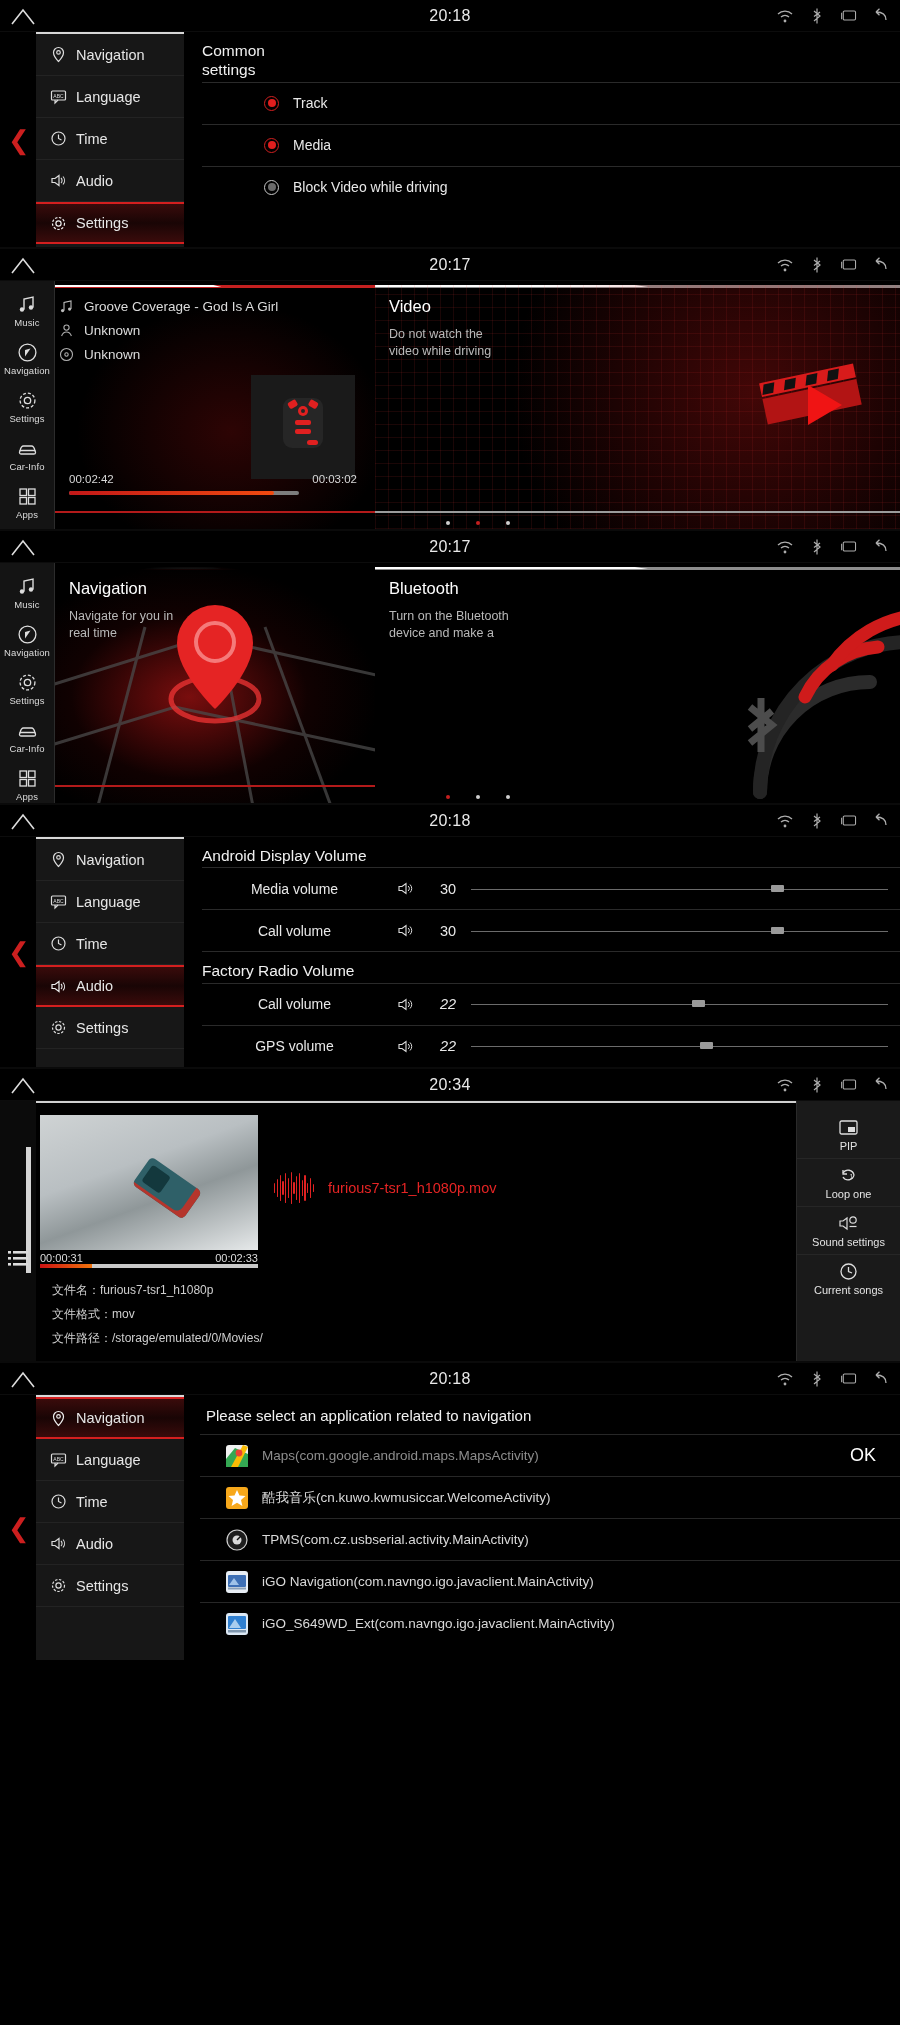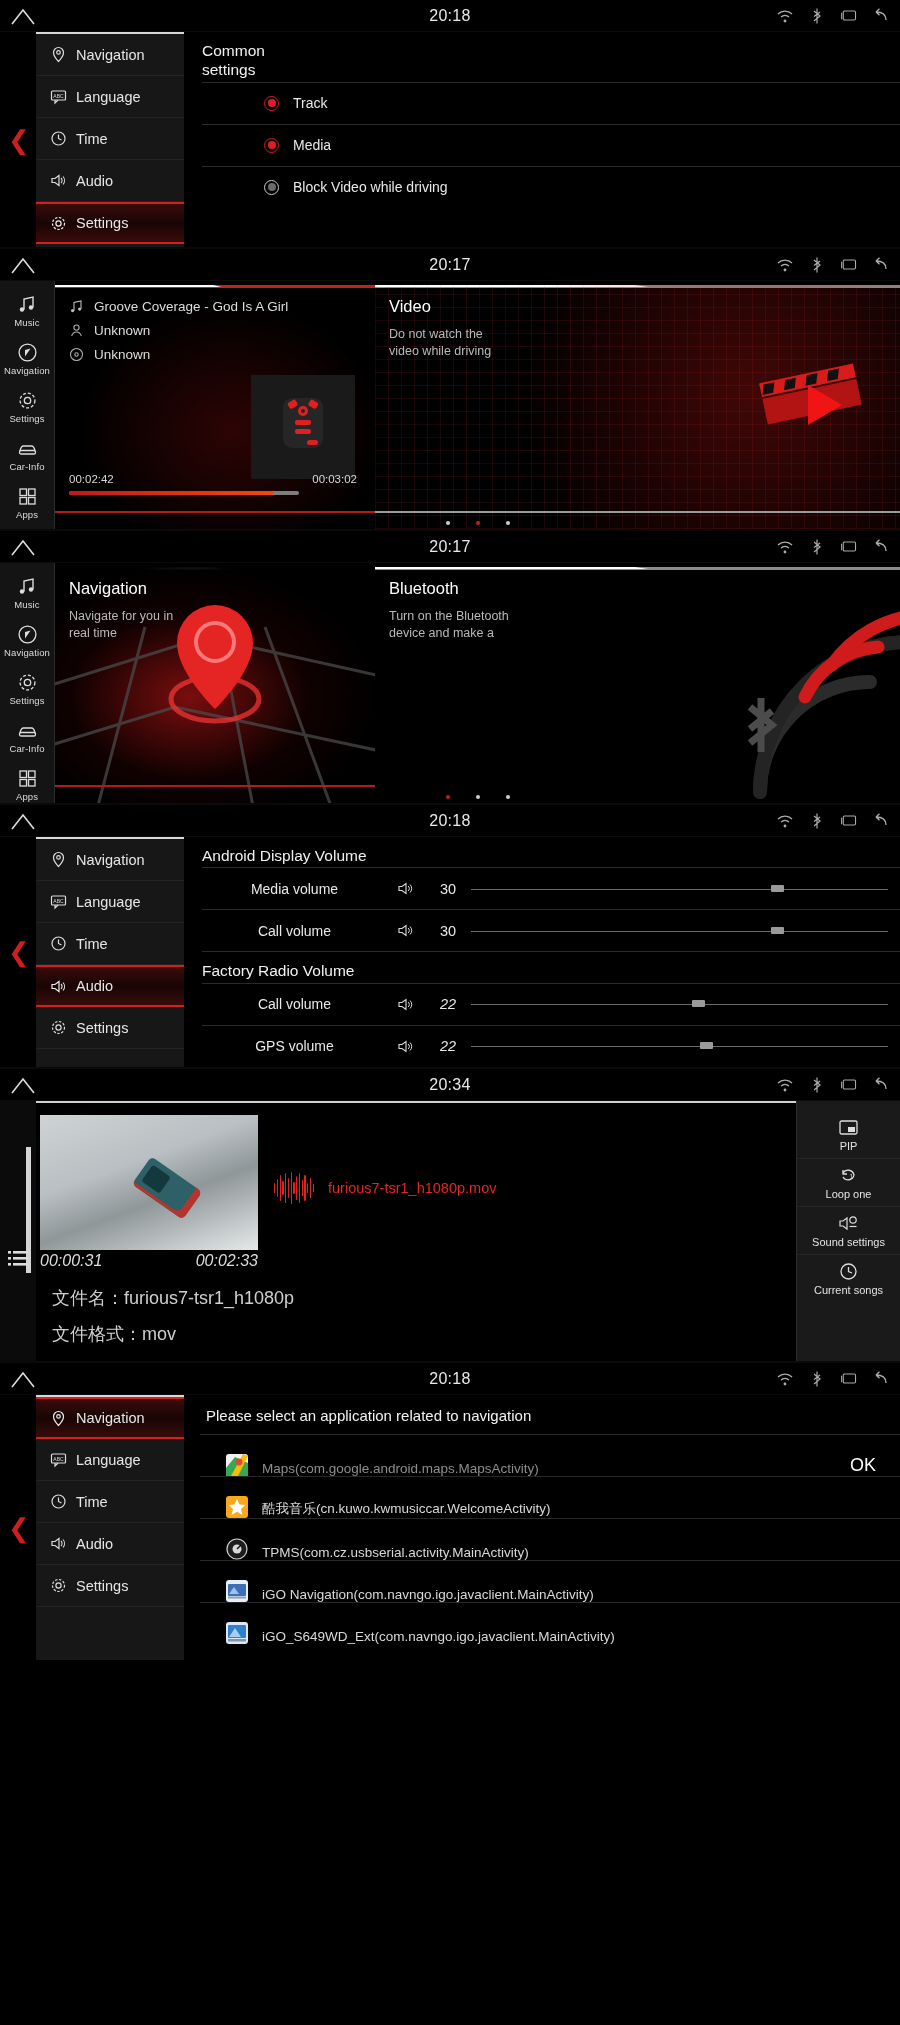--- a/index.html
+++ b/index.html
@@ -105,21 +105,21 @@
   .card-tab::before {
     content:''; position:absolute; left:0; top:-3px; width:52%; height:5px;
     background:#fff; clip-path:polygon(0 0,88% 0,100% 100%,0 100%);
   }
   .card-title { font-size:16.5px; color:#fff; padding:12px 0 0 14px; position:relative; z-index:3;}
   .card-sub {
     font-size:12.5px; color:#b9b9b9; padding:10px 14px 0 14px;
     line-height:1.35; position:relative; z-index:3; max-width:160px;
   }
   .meta-line {
-    display:flex; align-items:center; gap:10px; padding-left:14px; margin-top:4px;
+    display:flex; align-items:center; gap:10px; padding-left:4px; margin-top:4px;
     font-size:13.5px; color:#dcdcdc; position:relative; z-index:3;
   }
   .meta-line svg { width:15px; height:15px; opacity:.85; }
   .music-times {
     position:absolute; left:14px; right:18px; bottom:44px;
     display:flex; justify-content:space-between; font-size:11.5px; color:#d8d8d8; z-index:3;
   }
   .music-bar {
     position:absolute; left:14px; bottom:34px; width:230px; height:4px;
     background:#7d7d7d; border-radius:2px; z-index:3;
@@ -168,40 +168,40 @@
   .vcar { position:absolute; left:96px; top:56px; width:62px; height:34px;
           background:#2f6068; border-radius:5px; transform:rotate(35deg);
           box-shadow: -9px -5px 0 -2px #b5352c inset; }
   .vcar::after{content:''; position:absolute; left:6px; top:6px; width:22px; height:20px;
           background:#13383d; border-radius:3px;}
   .vfile { flex:1; padding:22px 0 0 16px; display:flex; align-items:center; gap:14px; }
   .wave { width:40px; height:34px; display:flex; align-items:center; gap:1.5px; }
   .wave i { display:block; width:2px; background:#e02222; border-radius:1px; }
   .vfilename { font-size:14.5px; color:#e52424; }
   .vtimes { display:flex; justify-content:space-between; width:218px; margin-left:4px;
-            font-size:16px; color:#ddd; padding-top:2px;font-style:italic; }
+            font-size:11px; color:#ddd; padding-top:2px; }
   .vbar { width:218px; height:4px; margin-left:4px; background:#c9c9c9; }
   .vbar > i { display:block; height:100%; background:linear-gradient(90deg,#cc1212,#f2730c); }
-  .vinfo { padding:10px 0 0 16px; font-size:18px; color:#cfcfcf; line-height:2.0; }
+  .vinfo { padding:10px 0 0 16px; font-size:12px; color:#cfcfcf; line-height:2.0; }
   .vside {
     width:104px; flex:0 0 104px; background:#1a1a1a; border-left:1px solid #2a2a2a;
     padding-top:10px;
   }
   .vside-item {
     height:48px; display:flex; flex-direction:column; align-items:center;
     justify-content:center; gap:3px; color:#e3e3e3; font-size:11px;
     border-bottom:1px solid #262626;
   }
   .vside-item svg { width:19px; height:19px; }
 
   
   .chooser { flex:1; background:#000; padding-left:16px; }
   .chooser-title { font-size:15px; color:#f2f2f2; padding:12px 0 10px 6px; }
   .app-row {
-    height:42px; display:flex; align-items:flex-end; gap:14px;
+    height:42px; display:flex; align-items:center; gap:14px;
     border-top:1px solid #272727; font-size:13.5px; color:#d9d9d9;
     padding-left:26px; position:relative;
   }
   .app-row.muted { color:#8d8d8d; }
   .app-ico { width:22px; height:22px; border-radius:3px; flex:0 0 22px; position:relative;}
   .ok-btn { position:absolute; right:24px; font-size:18px; color:#fff; }
   .sep { height:2px; background:#0a0a0a; width:100%; }
 </style>
 </head>
 <body>

